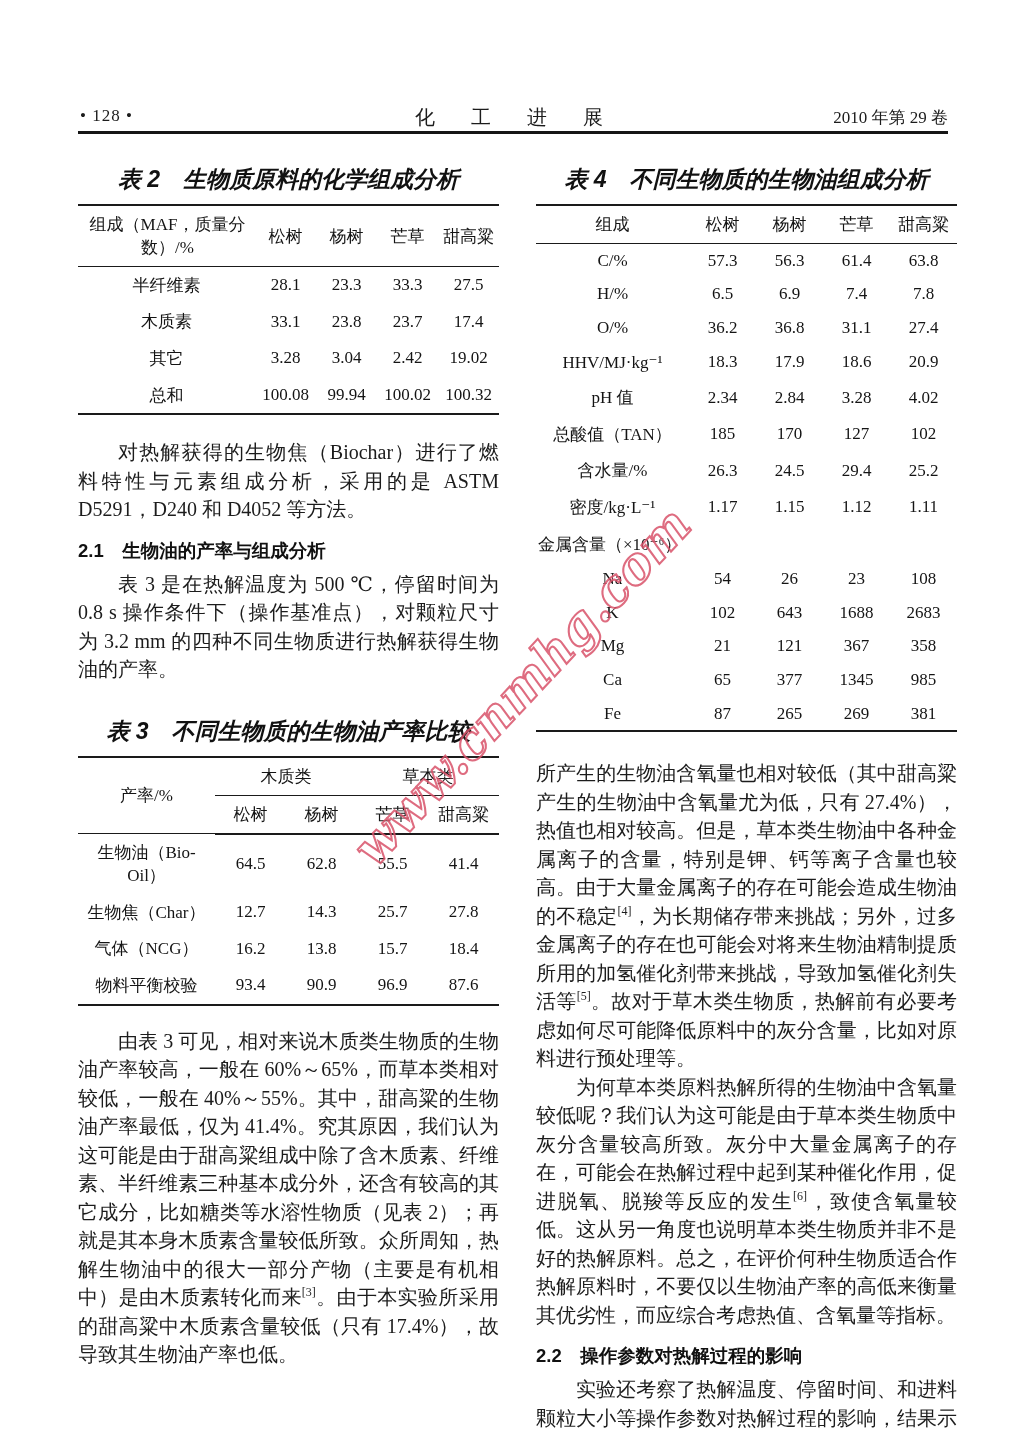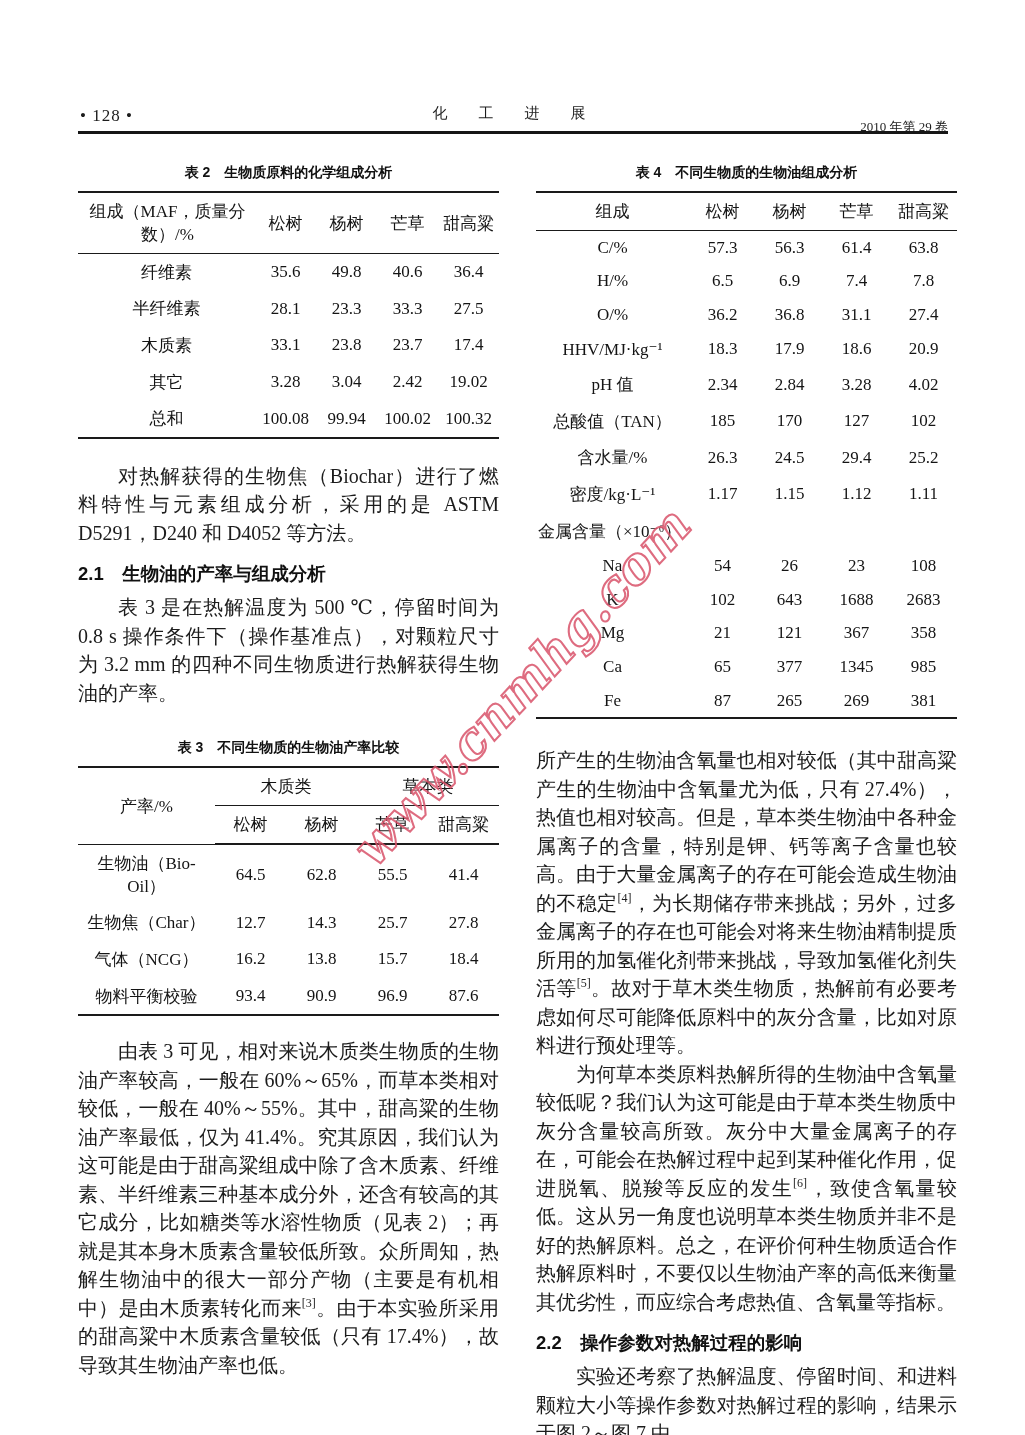--- a/index.html
+++ b/index.html
@@ -5,33 +5,33 @@
   * { box-sizing: border-box; }
   html,body { margin:0; padding:0; }
   body {
     width:1025px; height:1435px; position:relative; overflow:hidden;
     background:#ffffff; color:#1c1c1c;
     font-family:"Liberation Serif","DejaVu Serif",serif;
   }
   
   .page-header { position:absolute; top:104px; left:78px; width:870px; height:26px; }
   .pagenum  { position:absolute; left:2px; top:2px; font-size:17px; letter-spacing:1px; }
-  .jtitle   { position:absolute; left:0; right:0; top:0; text-align:center; font-size:15px; letter-spacing:8px; }
-  .issue    { position:absolute; right:0; top:2px; font-size:13px;margin-top:12px; }
+  .jtitle   { position:absolute; left:0; right:0; top:0; text-align:center; font-size:20px; letter-spacing:8px; }
+  .issue    { position:absolute; right:0; top:2px; font-size:17px; }
   .header-rule { position:absolute; top:131px; left:78px; width:870px; height:3px; background:#161616; }
 
   
   .col { position:absolute; top:150px; width:421px; }
   .col-left  { left:78px; }
   .col-right { left:536px; }
 
   
   .tcap {
     text-align:center; font-family:"Liberation Sans","DejaVu Sans",sans-serif;
-    font-weight:bold; font-size:14px; margin:0 0 9px 0; color:#111;
+    font-weight:bold; font-size:23px; margin:0 0 9px 0; color:#111;font-style:italic;
   }
   table.sci {
     width:100%; border-collapse:collapse; font-size:17px; color:#141414;
     border-top:2.4px solid #1a1a1a; border-bottom:2.4px solid #1a1a1a;
   }
   table.sci th {
     font-weight:normal; font-size:17px; padding:7px 2px;
     border-bottom:1.6px solid #1a1a1a; text-align:center;
   }
   table.sci th.left { text-align:center; padding-left:4px; }
@@ -96,27 +96,20 @@
     <thead>
       <tr>
         <th class="left">组成（MAF，质量分数）/%</th>
         <th>松树</th>
         <th>杨树</th>
         <th>芒草</th>
         <th>甜高粱</th>
       </tr>
     </thead>
     <tbody>
-        <tr>
-          <td class="rowlabel">纤维素</td>
-          <td>35.6</td>
-          <td>49.8</td>
-          <td>40.6</td>
-          <td>36.4</td>
-        </tr>
         <tr>
           <td class="rowlabel">半纤维素</td>
           <td>28.1</td>
           <td>23.3</td>
           <td>33.3</td>
           <td>27.5</td>
         </tr>
         <tr>
           <td class="rowlabel">木质素</td>
           <td>33.1</td>

